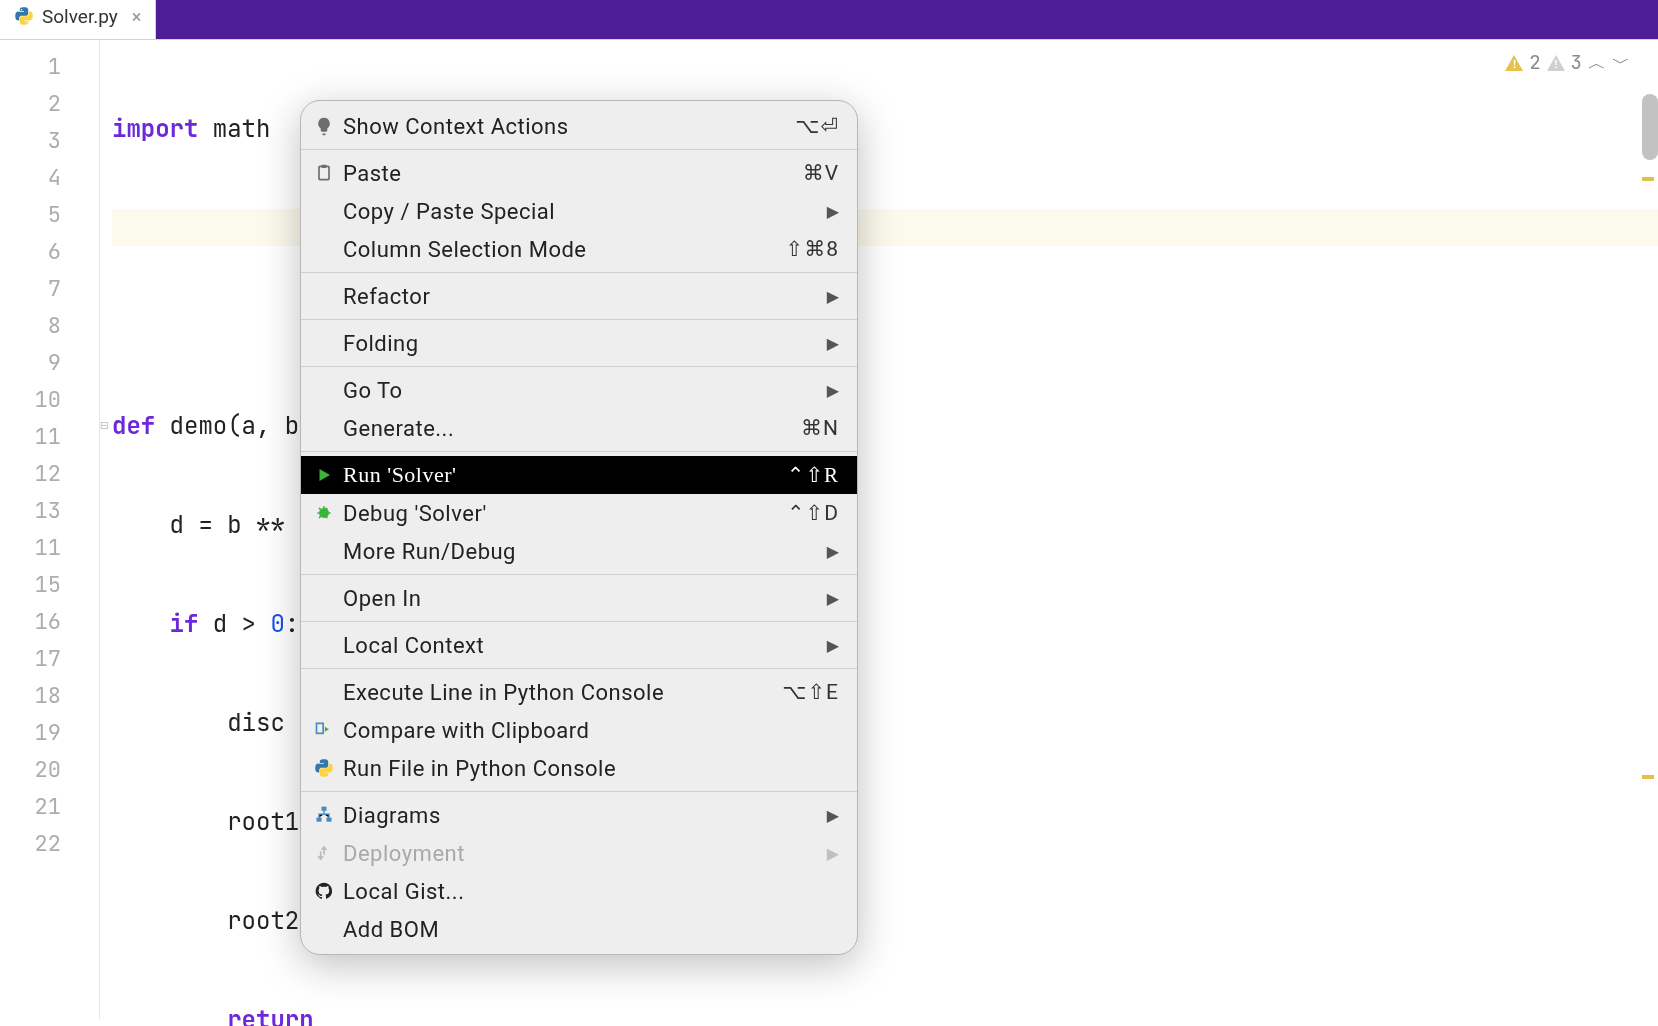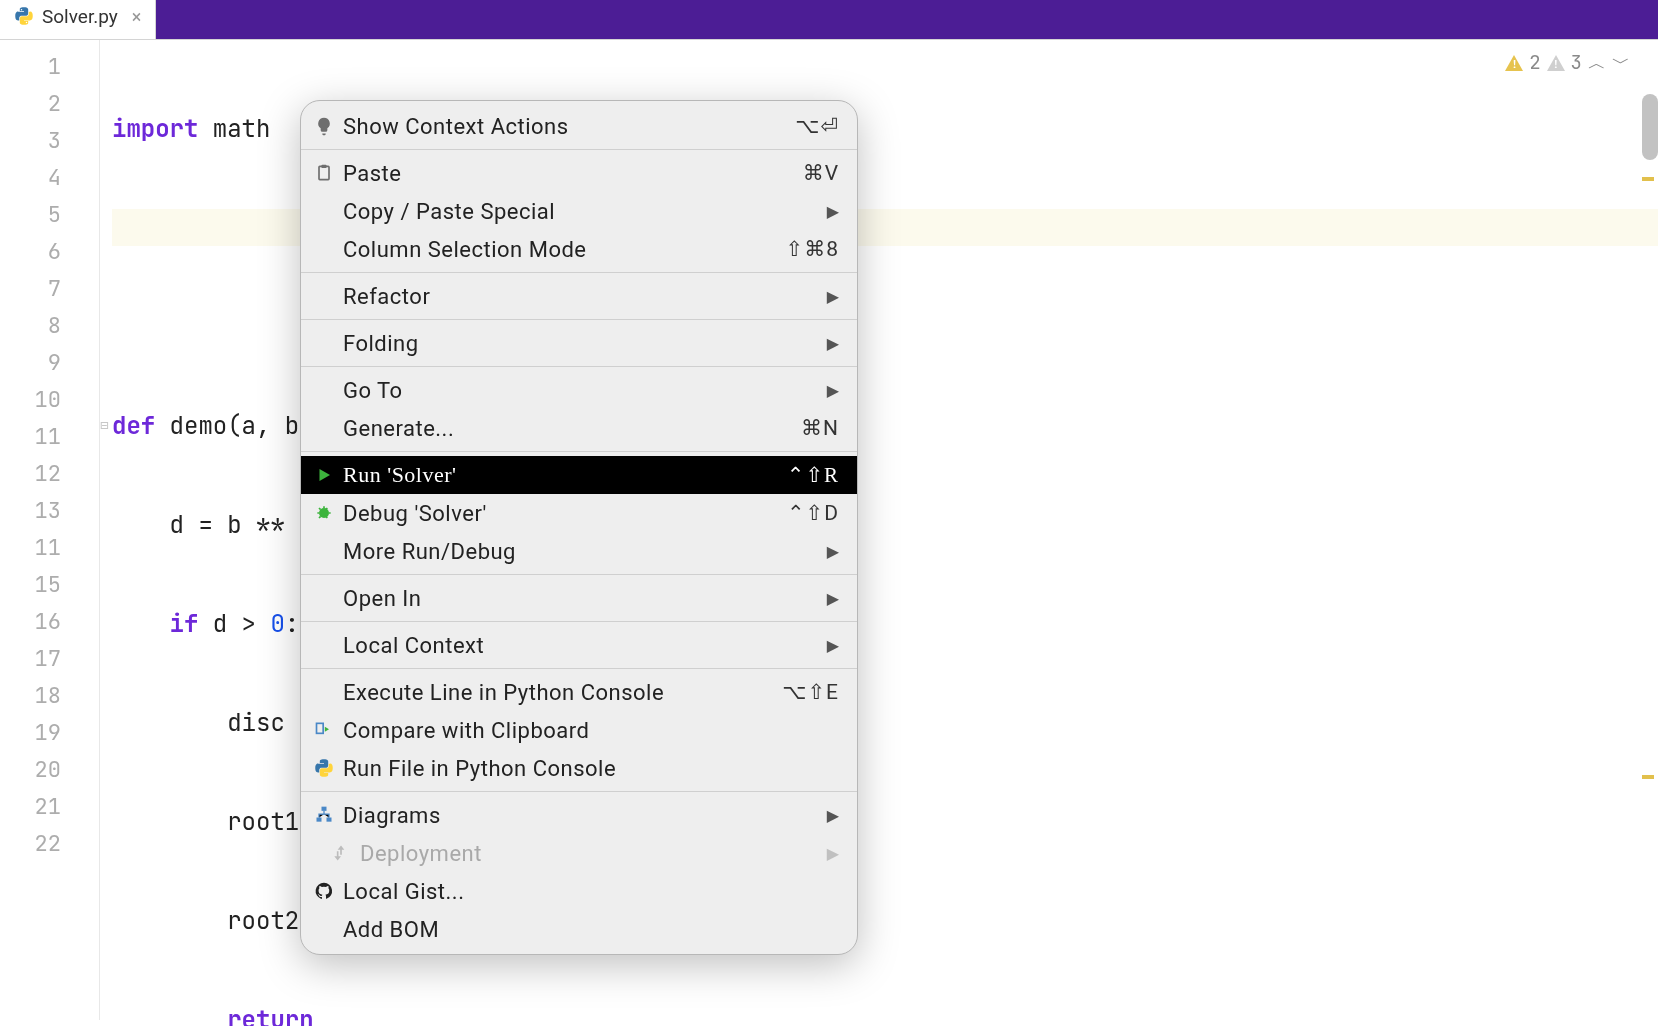--- a/index.html
+++ b/index.html
@@ -170,21 +170,21 @@
   .menu-item .mi-sub {
     font-size: 16px;
     color: #555;
   }
   .menu-item.selected {
     background: #000000;
     color: #fff;
     font-family: Liberation Serif, serif;
   }
   .menu-item.selected .mi-shortcut { color: #fff; }
-  .menu-item.disabled { color: #a9a9a9; margin-left: 17px; }
+  .menu-item.disabled { color: #a9a9a9; }
   .menu-item.disabled .mi-sub { color: #c0c0c0; }
   .menu-sep {
     height: 1px;
     background: #cfcfcf;
     margin: 4px 0;
   }
   .fold-handle {
     position: absolute;
     left: -12px;
     color: #c8c8c8;

